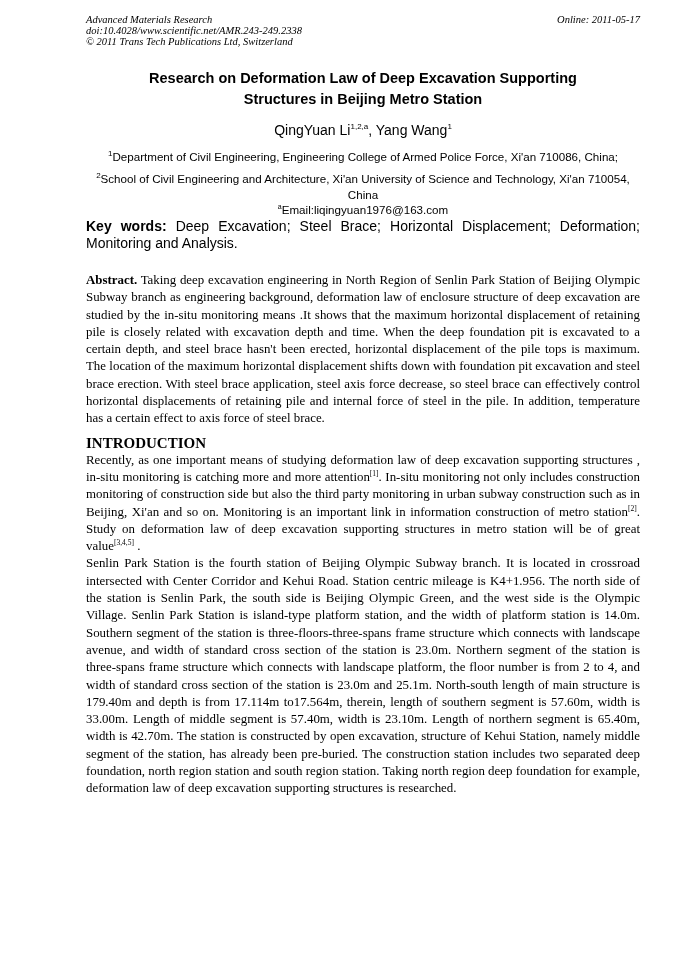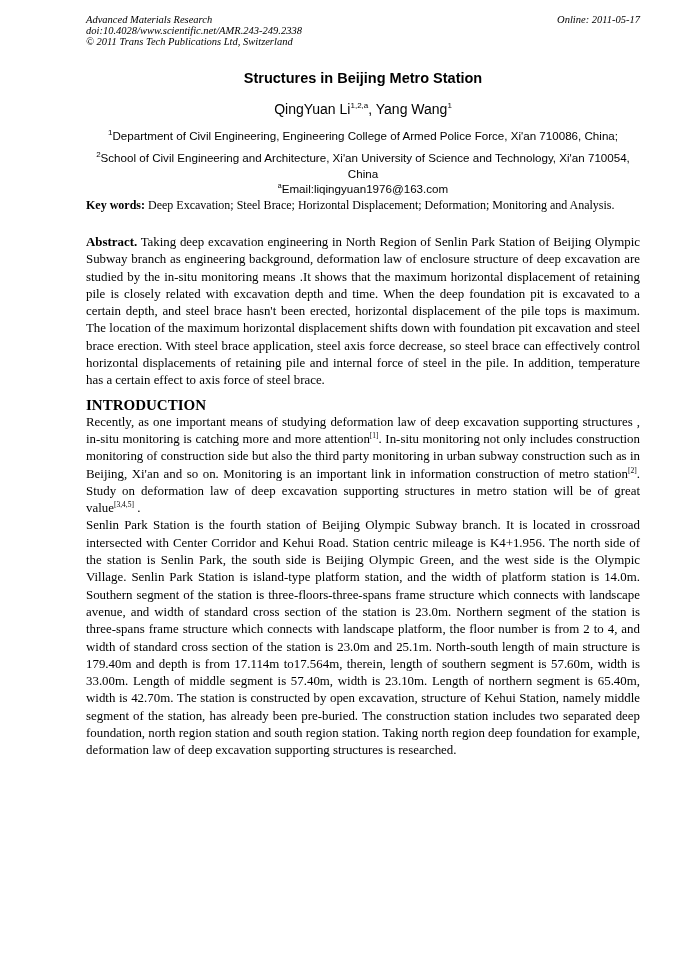--- a/index.html
+++ b/index.html
@@ -7,40 +7,41 @@
     .page { position: absolute; left: 62px; top: 14px; width: 554px; margin-left: 24px; }
     .hdr { font-family: "Liberation Serif", serif; font-style: italic; font-size: 10.5px; line-height: 11px; position: relative; }
     .hdr-online { position: absolute; right: 0; top: 0; }
     .title { font-family: "Liberation Sans", sans-serif; font-weight: bold; font-size: 14.5px; line-height: 21px; text-align: center; margin-top: 21px; }
     .authors { font-family: "Liberation Sans", sans-serif; font-size: 14px; text-align: center; margin-top: 11px; line-height: 18px; }
     .authors sup, .aff sup { font-size: 8px; vertical-align: super; line-height: 0; }
     .aff { font-family: "Liberation Sans", sans-serif; font-size: 11.6px; text-align: center; line-height: 16px; margin-top: 10px; }
     .aff2 { margin-top: 6px; }
     .email { font-family: "Liberation Sans", sans-serif; font-size: 11.6px; text-align: center; line-height: 14px; }
     .email sup { font-size: 7px; vertical-align: super; line-height: 0; }
-    .kw { font-family: Liberation Serif, serif; font-size: 12px; line-height: 17px; text-align: justify; margin-top: 1px; }
+    .kw { font-family: Liberation Sans, sans-serif; font-size: 14px; line-height: 17px; text-align: justify; margin-top: 1px; }
     .kw b { font-weight: bold; }
     .body-text { font-family: "Liberation Serif", serif; font-size: 12.9px; line-height: 17.3px; text-align: justify; }
     .abstract { margin-top: 20px; }
     .section-head { font-family: "Liberation Serif", serif; font-weight: bold; font-size: 15px; line-height: 17px; margin-top: 7px; }
     .body-text sup { font-size: 7.5px; vertical-align: super; line-height: 0; }
   </style>
 </head>
 <body>
 
 <div class="page">
 
   <div class="hdr">
     <div>Advanced Materials Research</div>
     <div>doi:10.4028/www.scientific.net/AMR.243-249.2338</div>
     <div>© 2011 Trans Tech Publications Ltd, Switzerland</div>
     <div class="hdr-online">Online: 2011-05-17</div>
   </div>
 
   <div class="title">
+    <div>Research on Deformation Law of Deep Excavation Supporting</div>
     <div>Structures in Beijing Metro Station</div>
   </div>
 
   <div class="authors">
     <span>QingYuan Li</span><sup>1,2,a</sup><span>, </span><span>Yang Wang</span><sup>1</sup>
   </div>
 
   <div class="aff">
     <sup>1</sup><span>Department of Civil Engineering, Engineering College of Armed Police Force, Xi'an 710086, China;</span>
   </div>

